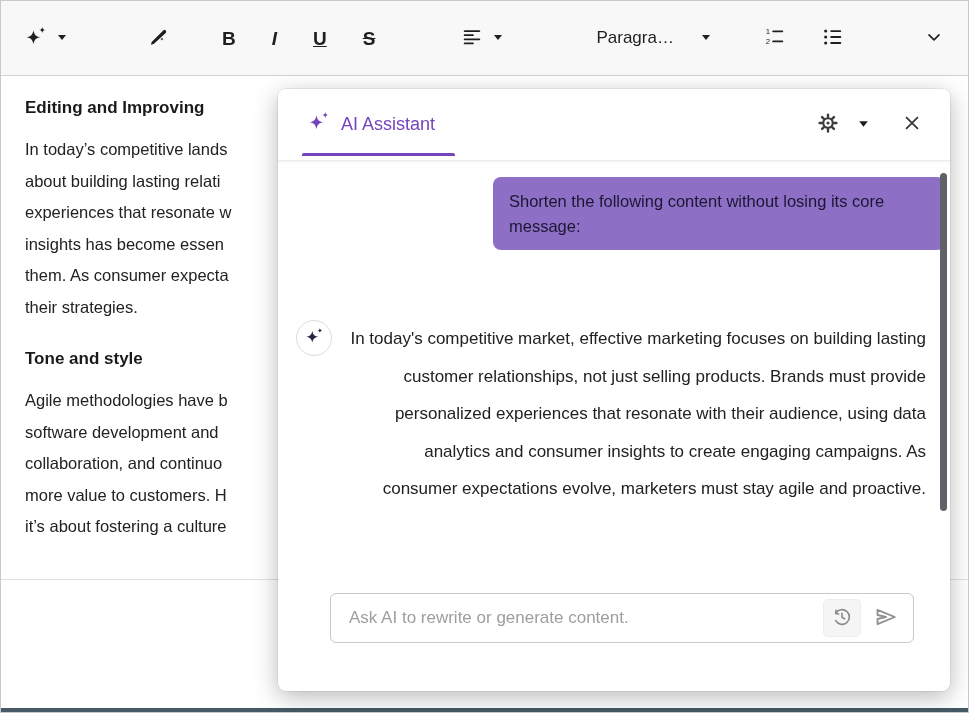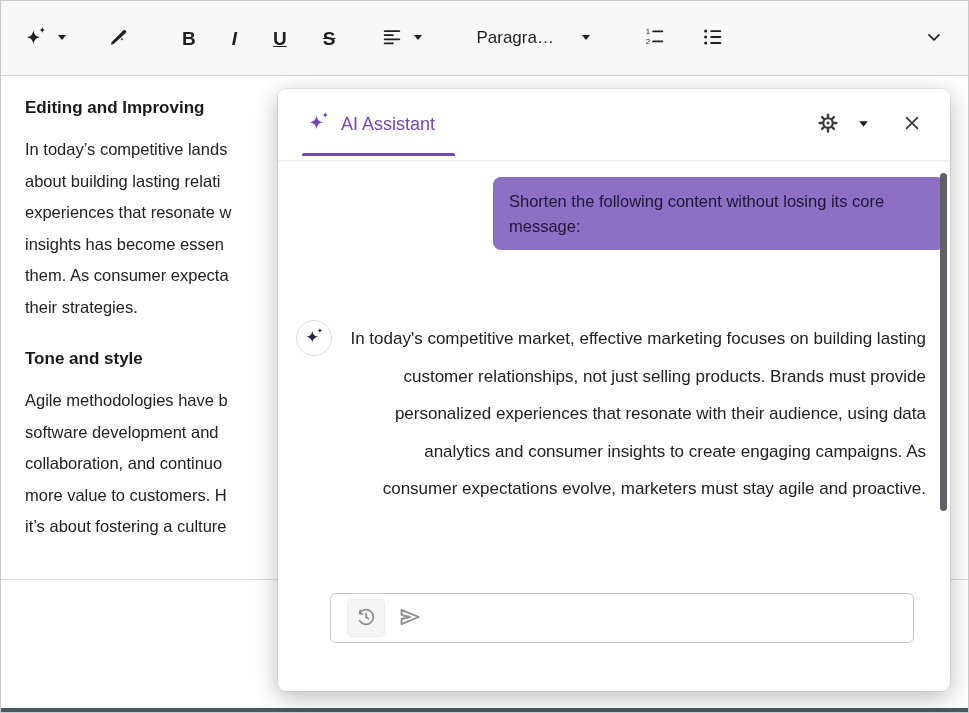--- a/index.html
+++ b/index.html
@@ -23,21 +23,21 @@
   .tb-btn {
     background: none; border: none; cursor: pointer;
     display: flex; align-items: center; gap: 9px;
     padding: 6px; color: #1f1f1f;
   }
   .tb-letter { font-size: 19px; font-weight: bold; color:#1f1f1f; line-height: 1; }
   .italic-glyph { font-style: italic; }
   .underline-glyph { text-decoration: underline; }
   .strike-glyph { text-decoration: line-through; }
   .mr-a { margin-right: 28px; }
-  .mr-b { margin-right: 40px; }
+  .mr-b { margin-right: 40px; margin-left: 40px; }
   .mr-c { margin-right: 24px; }
   .mr-d { margin-right: 34px; }
   .format-btn span { font-size: 17px; color:#1f1f1f; }
   .format-btn { gap: 26px; }
   .more-btn { margin-left: auto; }
   
   .doc {
     padding: 16px 24px 0 24px;
     color: #1e1e1e;
   }
@@ -317,20 +317,21 @@
           </span>
         </div>
         <div class="ai-text">In today's competitive market, effective marketing focuses on building lasting customer relationships, not just selling products. Brands must provide personalized experiences that resonate with their audience, using data analytics and consumer insights to create engaging campaigns. As consumer expectations evolve, marketers must stay agile and proactive.</div>
       </div>
 
       <div class="scroll-thumb"></div>
     </div>
 
     <div class="dialog-footer">
       <div class="input-box">
+        <input class="prompt-input" type="text" placeholder="Ask AI to rewrite or generate content." style="">
         <button class="history-btn">
           <span>
             <svg width="22" height="22" viewBox="0 0 24 24" fill="none" stroke="#8a8a8a" stroke-width="1.8" stroke-linecap="round" stroke-linejoin="round">
               <path d="M5.1 8a8 8 0 1 1 0 8"></path>
               <path d="M8.3 8.7L5.1 8l.5-3.2"></path>
               <path d="M12 8v4.2l2.8 1.7"></path>
             </svg>
           </span>
         </button>
         <button class="send-btn">

